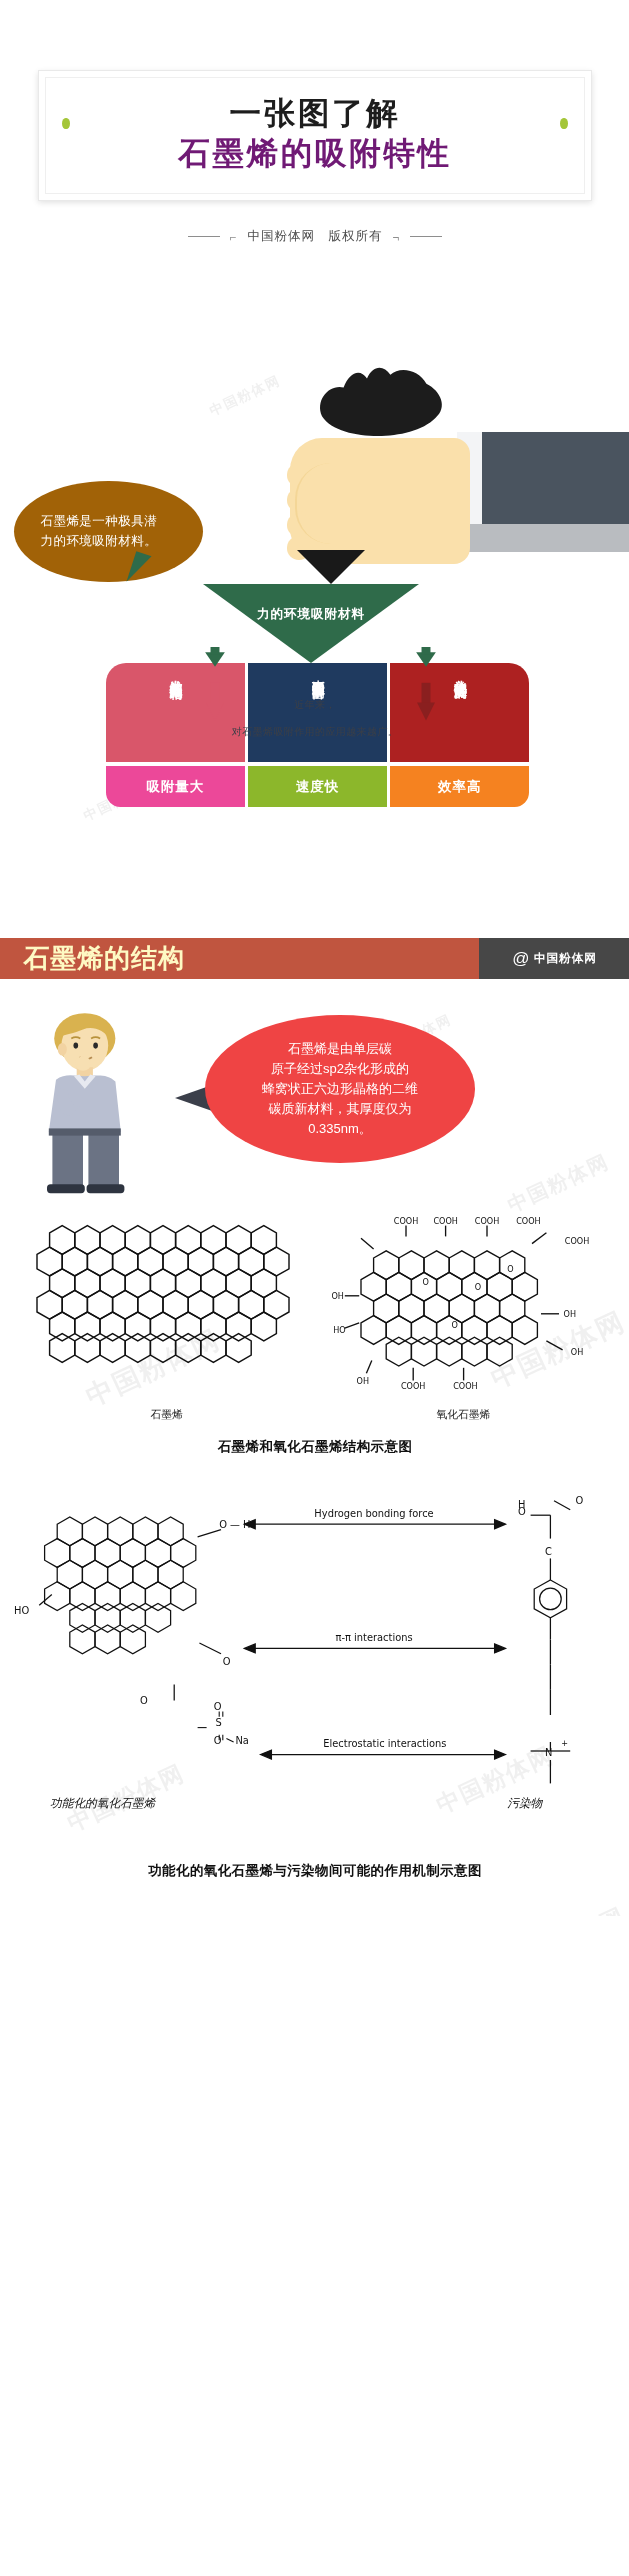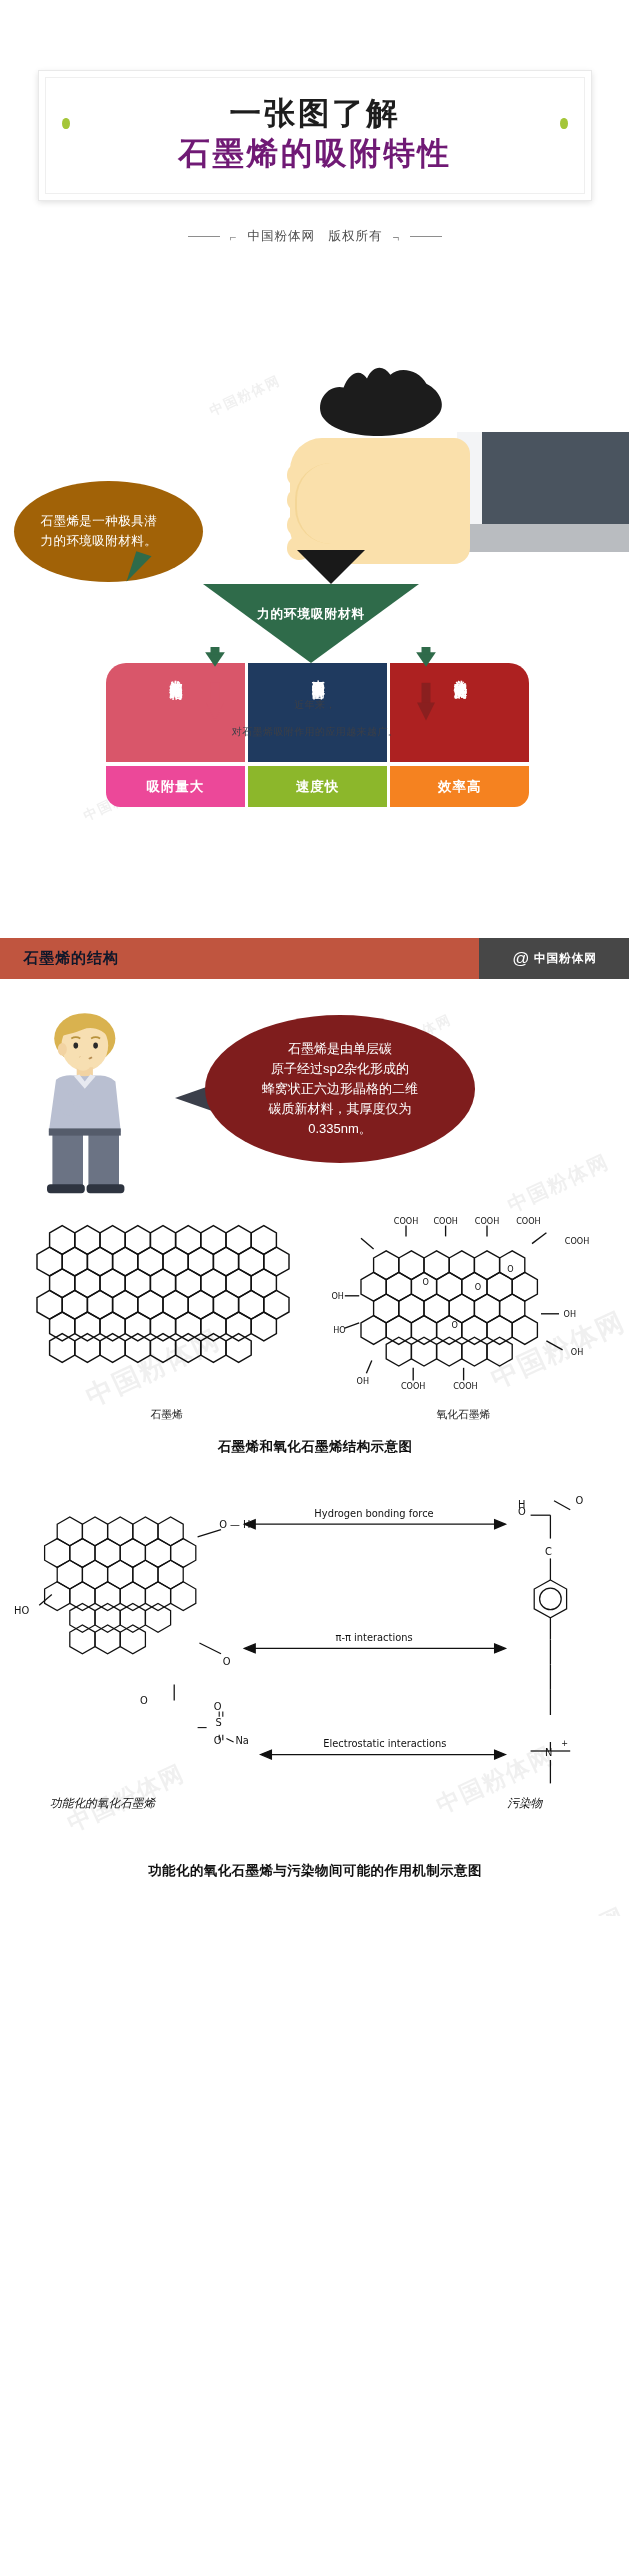--- a/index.html
+++ b/index.html
@@ -232,21 +232,21 @@
     height: 41px;
     margin-top: 43px;
   }
   .section-bar .left {
     flex: 1;
     background: #c0553f;
     display: flex; align-items: center;
     padding-left: 23.4px;
   }
   .section-bar .left span {
-    color: #0f172a; font-size: 15px; font-weight: bold; letter-spacing: 0.9px;
+    color: #fef9c3; font-size: 26px; font-weight: bold; letter-spacing: 0.9px;
     font-family: Liberation Serif, serif;
   }
   .section-bar .right {
     width: 151px;
     background: #474747;
     display: flex; align-items: center; justify-content: center; gap: 4.5px;
   }
   .at-mark {
     color: #fff; font-size: 17px; line-height: 1; font-weight: normal;
   }
@@ -255,21 +255,21 @@
   }
 
   
   .boy-section { position: relative; height: 207px; margin-top: 21.6px; }
   .boy { position: absolute; left: 20px; top: 5.4px; width: 135px; height: 189px; }
 
   .bubble-dark {
     position: absolute;
     left: 205px; top: 14.4px;
     width: 270px; height: 148px;
-    background: #7f1d1d;
+    background: #ef4444;
     border-radius: 50%;
     display: flex; align-items: center; justify-content: center;
   }
   .bubble-dark .txt {
     color: #fff;
     font-size: 13px;
     line-height: 1.55;
     text-align: center;
     width: 209px;
   }

